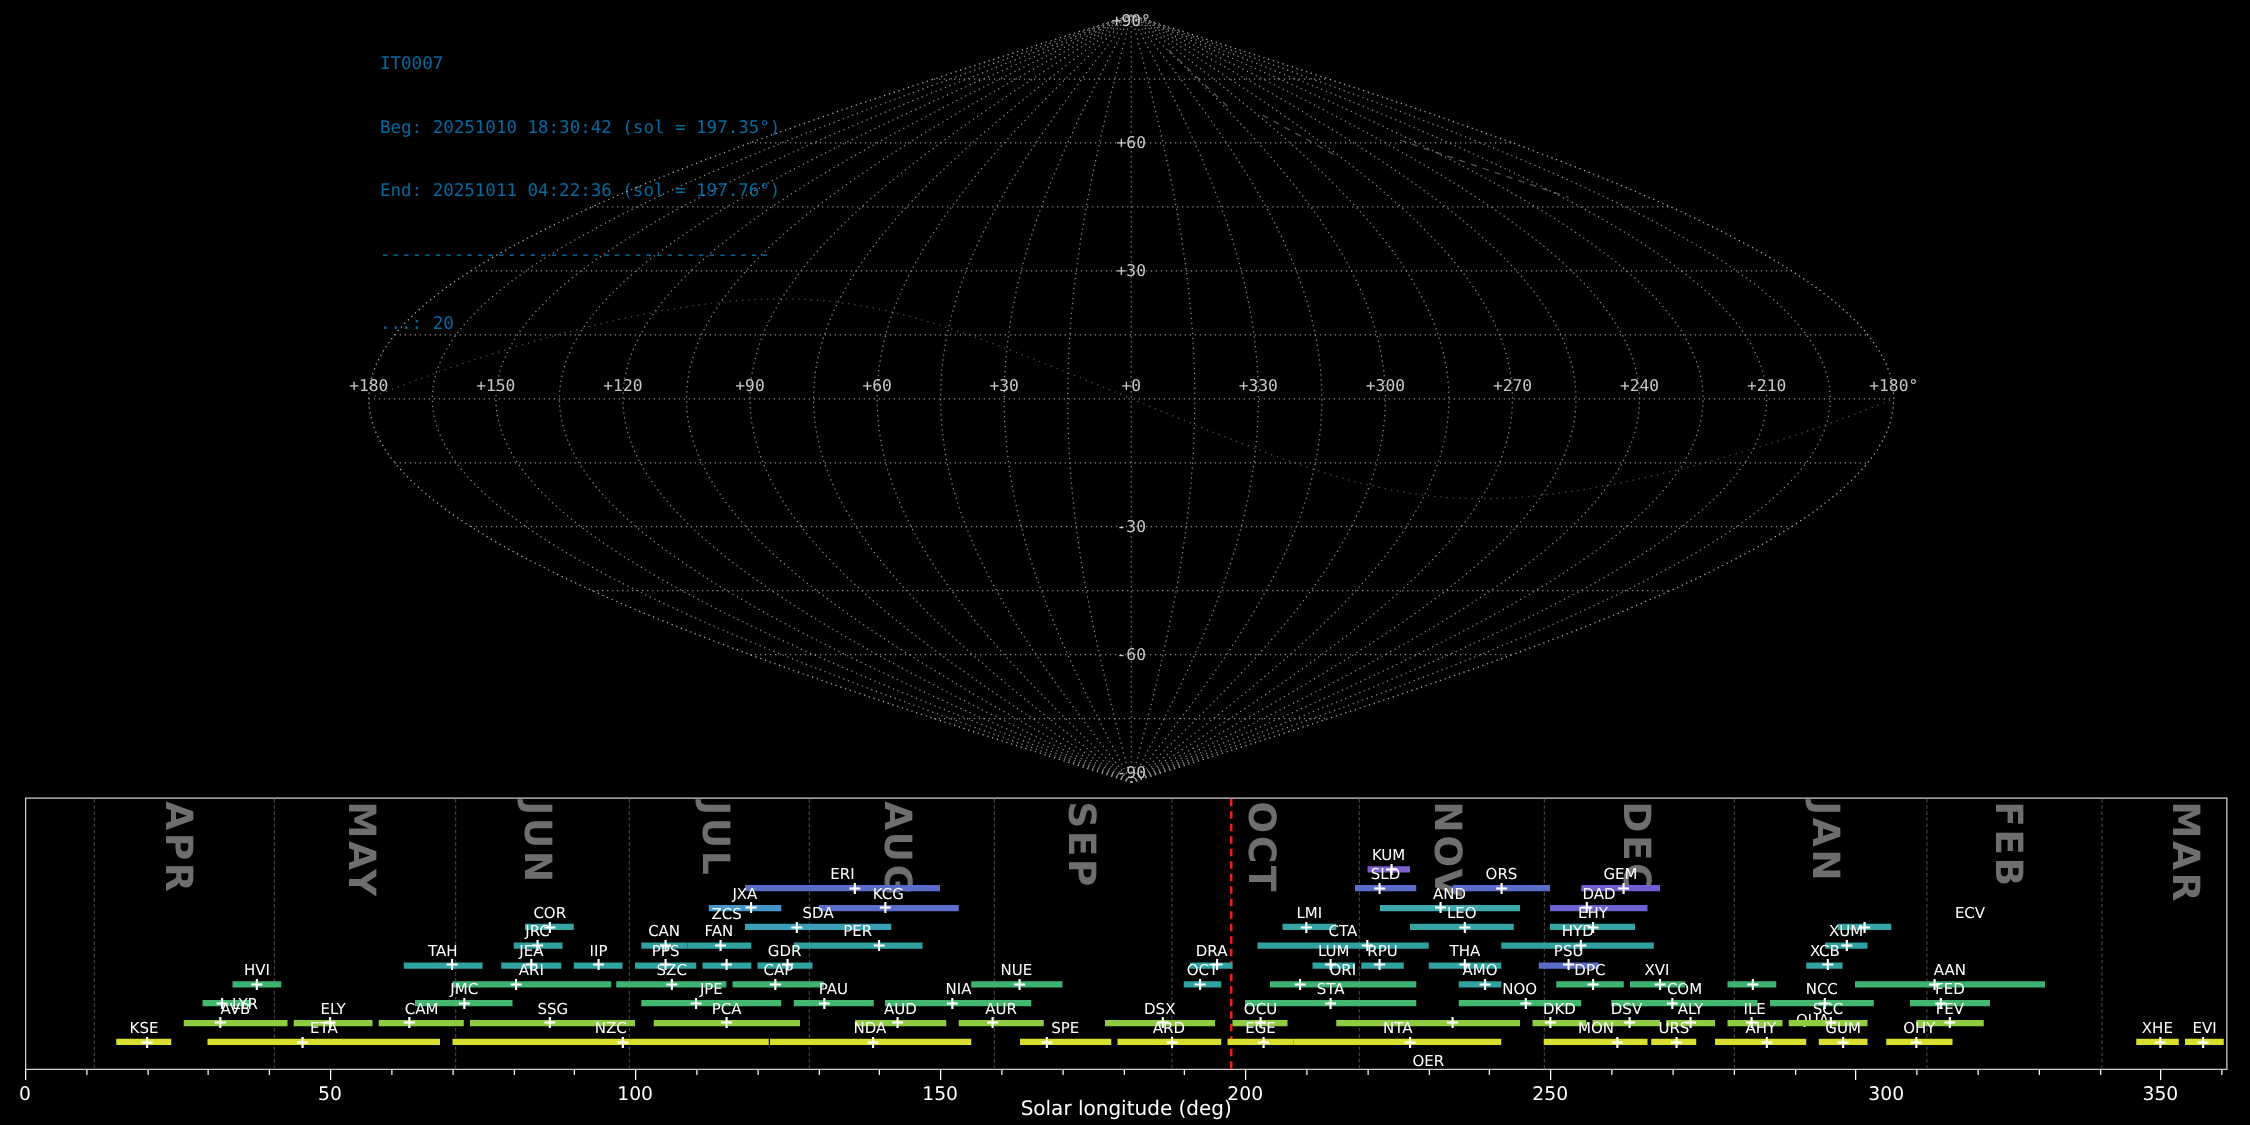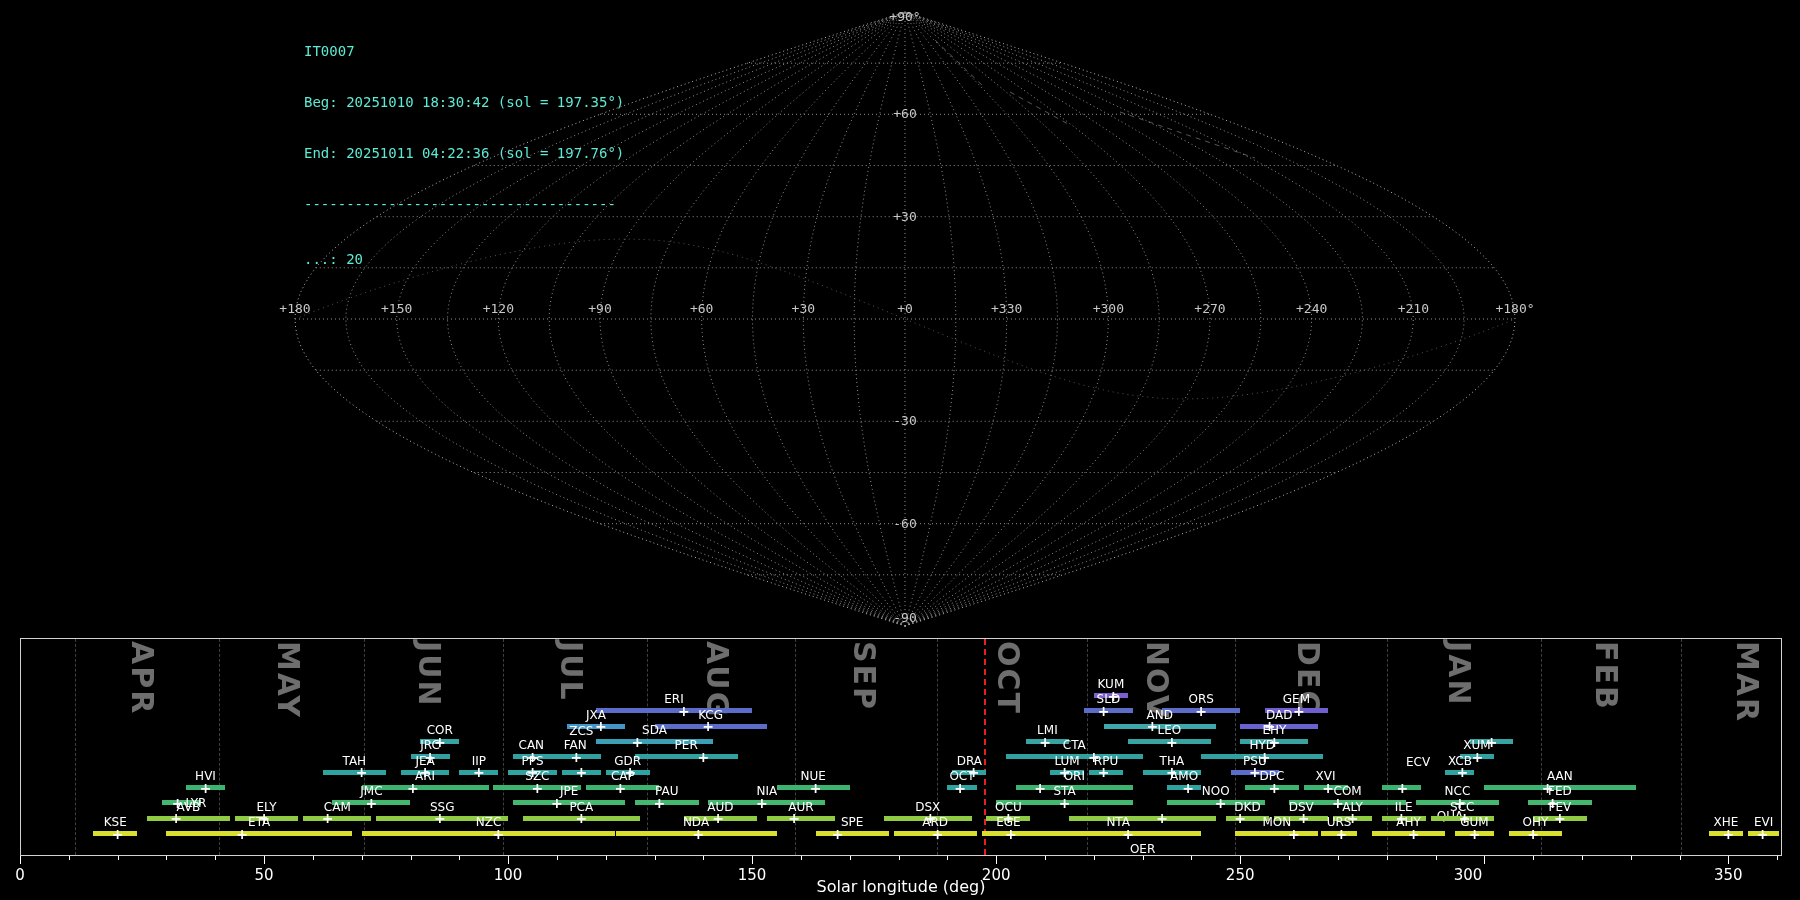--- a/index.html
+++ b/index.html
@@ -1,18 +1,18 @@
 <!DOCTYPE html>
 <html><head>
 <meta charset="utf-8">
 <style>
   html,body{margin:0;padding:0;background:#000;}
   #app{position:relative;width:1800px;height:900px;background:#000;overflow:hidden;
        font-family:"DejaVu Sans",sans-serif;}
-  #header{position:absolute;left:304px;top:9px;color:#5eead4;
+  #header{position:absolute;left:304px;top:9px;color:#0369a1;
           font-family:"DejaVu Sans Mono",monospace;font-size:14px;line-height:17px;white-space:pre;}
   #header .count{margin-top:4px;}
   #skymap{position:absolute;left:0;top:0;}
   #timeline{position:absolute;left:0;top:0;width:1800px;height:900px;}
   #tl-box{position:absolute;left:20px;top:638px;width:1762px;height:218px;
           border:1px solid #d2d2d2;box-sizing:border-box;}
   .month-line{position:absolute;top:639px;height:216px;width:0;border-left:1px dashed #3f3f3f;}
   .current-line{position:absolute;top:639px;height:216px;width:0;border-left:2px dashed #ee1c1c;}
   .month-label{position:absolute;color:#6e6e6e;font-size:30px;font-weight:bold;letter-spacing:2px;
                transform:rotate(90deg);transform-origin:0 0;white-space:nowrap;}
@@ -163,21 +163,21 @@
       <div class="bar" style="left: 1025.5px; width: 43.9px; top: 739px; background: rgb(56, 163, 163);"></div>
       <div class="bar-label" style="left: 1047.4px; top: 723px;">LMI</div>
       <div class="peak" style="left: 1045px; top: 741.5px;">+</div>
       <div class="bar" style="left: 1128px; width: 83px; top: 739px; background: rgb(56, 163, 163);"></div>
       <div class="bar-label" style="left: 1169.4px; top: 723px;">LEO</div>
       <div class="peak" style="left: 1171.9px; top: 741.5px;">+</div>
       <div class="bar" style="left: 1240.2px; width: 68.3px; top: 739px; background: rgb(56, 163, 163);"></div>
       <div class="bar-label" style="left: 1274.4px; top: 723px;">EHY</div>
       <div class="peak" style="left: 1274.4px; top: 741.5px;">+</div>
       <div class="bar" style="left: 1469.6px; width: 43.9px; top: 739px; background: rgb(56, 163, 163);"></div>
-      <div class="bar-label" style="left: 1418px; top: 723px; margin-top: 32px;">ECV</div>
+      <div class="bar-label" style="left: 1576px; top: 723px;">ECV</div>
       <div class="peak" style="left: 1491.6px; top: 741.5px;">+</div>
       <div class="bar" style="left: 410.5px; width: 39px; top: 754.3px; background: rgb(49, 160, 160);"></div>
       <div class="bar-label" style="left: 430px; top: 738.3px; text-align: center;">JRC</div>
       <div class="peak" style="left: 430px; top: 756.8px;">+</div>
       <div class="bar" style="left: 513px; width: 36.6px; top: 754.3px; background: rgb(49, 160, 160);"></div>
       <div class="bar-label" style="left: 531.3px; top: 738.3px;">CAN</div>
       <div class="peak" style="left: 532.5px; top: 756.8px;">+</div>
       <div class="bar" style="left: 549.6px; width: 51.2px; top: 754.3px; background: rgb(49, 160, 160);"></div>
       <div class="bar-label" style="left: 575.2px; top: 738.3px;">FAN</div>
       <div class="peak" style="left: 576.4px; top: 756.8px;">+</div>
@@ -394,21 +394,21 @@
       <div class="tick-label" style="left: 264px; top: 866px;">50</div>
       <div class="tick" style="left: 508.1px; top: 856px; height: 8px;"></div>
       <div class="tick-label" style="left: 508.1px; top: 866px;">100</div>
       <div class="tick" style="left: 752.1px; top: 856px; height: 8px;"></div>
       <div class="tick-label" style="left: 752.1px; top: 866px;">150</div>
       <div class="tick" style="left: 996.2px; top: 856px; height: 8px;"></div>
       <div class="tick-label" style="left: 996.2px; top: 866px;">200</div>
       <div class="tick" style="left: 1240.2px; top: 856px; height: 8px;"></div>
       <div class="tick-label" style="left: 1240.2px; top: 866px;">250</div>
       <div class="tick" style="left: 1484.3px; top: 856px; height: 8px;"></div>
-      <div class="tick-label" style="left: 1468px; top: 866px;">300</div>
+      <div class="tick-label" style="left: 1509px; top: 866px;">300</div>
       <div class="tick" style="left: 1728.3px; top: 856px; height: 8px;"></div>
       <div class="tick-label" style="left: 1728.3px; top: 866px;">350</div>
       <div class="tick" style="left: 68.8px; top: 856px; height: 4px;"></div>
       <div class="tick" style="left: 117.6px; top: 856px; height: 4px;"></div>
       <div class="tick" style="left: 166.4px; top: 856px; height: 4px;"></div>
       <div class="tick" style="left: 215.2px; top: 856px; height: 4px;"></div>
       <div class="tick" style="left: 312.9px; top: 856px; height: 4px;"></div>
       <div class="tick" style="left: 361.7px; top: 856px; height: 4px;"></div>
       <div class="tick" style="left: 410.5px; top: 856px; height: 4px;"></div>
       <div class="tick" style="left: 459.3px; top: 856px; height: 4px;"></div>

